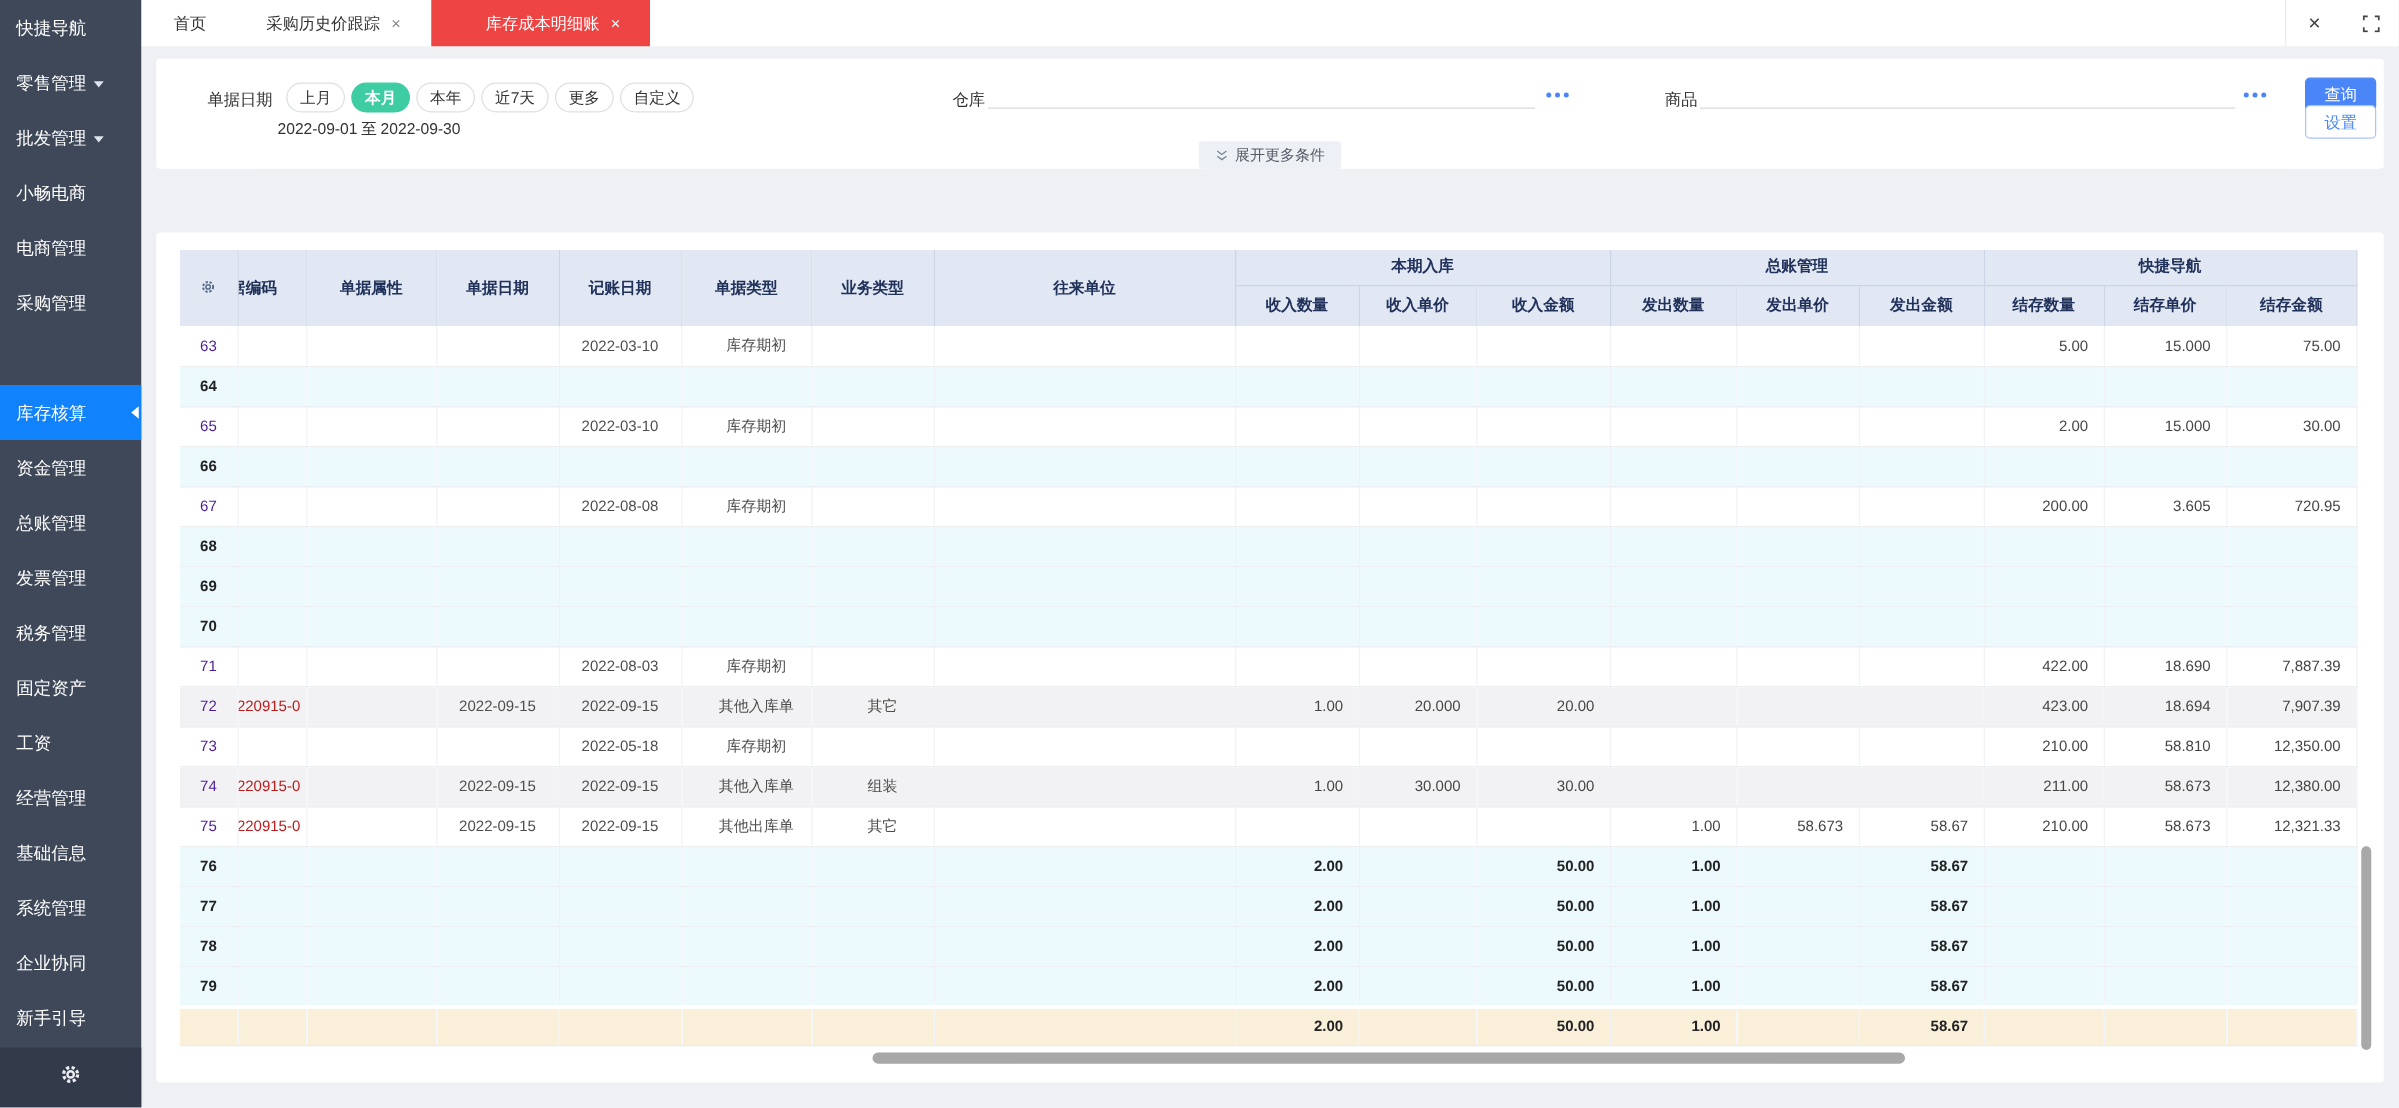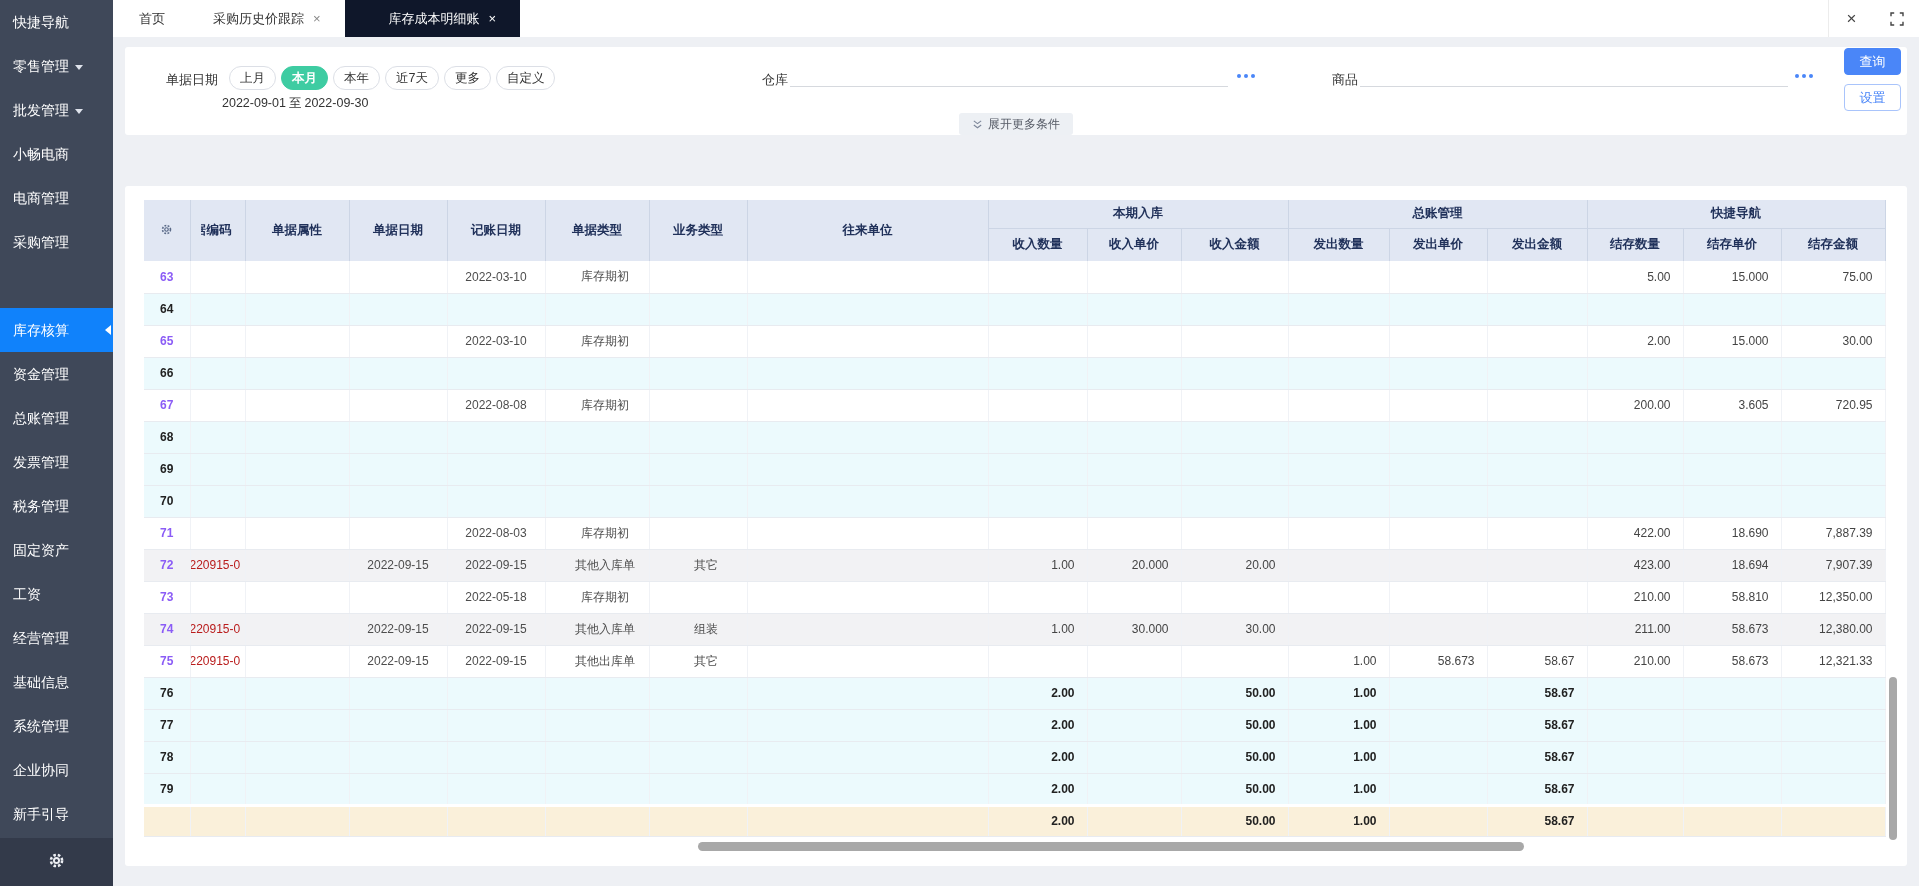--- a/index.html
+++ b/index.html
@@ -15,21 +15,21 @@
   .side-footer { position:absolute; left:0; right:0; bottom:0; height:48px; background:#333a4a; display:flex; align-items:center; justify-content:center; cursor:pointer; }
 
   
   .main { position:absolute; left:113px; top:0; right:0; bottom:0; background:#eef0f4; }
 
   
   .tabbar { position:relative; height:37px; background:#fff; display:flex; }
   .tabs { display:flex; height:37px; margin-left:2px; }
   .tab { height:37px; line-height:37px; padding:0 24px; font-size:13px; color:#333; cursor:pointer; white-space:nowrap; }
   .tab .tab-close { margin-left:9px; color:#888; font-size:13px; }
-  .tab.active { background:#0f172a; color:#fff;padding-left:44px; }
+  .tab.active { background:#ef4444; color:#fff;padding-left:44px; }
   .tab.active .tab-close { color:#fff; }
   .win-controls { position:absolute; right:0; top:0; height:37px; display:flex; border-left:1px solid #ececec; }
   .win-btn { width:45px; height:37px; display:flex; align-items:center; justify-content:center; cursor:pointer; color:#444; font-size:17px; }
 
   
   .titlebar { position:relative; height:43px; }
   .page-title { position:absolute; left:31px; top:10px; font-size:17px; font-weight:400; color:#333; }
   .title-actions { position:absolute; right:30px; top:12px; display:flex; align-items:center; font-size:13px; color:#333; }
   .action { display:flex; align-items:center; cursor:pointer; }
   .action svg { margin-right:5px; }
@@ -47,37 +47,37 @@
   .date-range span { margin-right:3px; }
   .lbl-wh { left:637px; top:24px; }
   .lbl-pd { left:1207px; top:24px; }
   .u-input { position:absolute; top:16px; height:24px; border:none; border-bottom:1px solid #d6d9de; outline:none; background:transparent; font-size:13px; color:#333; }
   .inp-wh { left:665px; width:438px; }
   .inp-pd { left:1235px; width:428px; }
   .dots-btn { position:absolute; top:27px; cursor:pointer; display:flex; }
   .dots-wh { left:1112px; }
   .dots-pd { left:1670px; }
   .dots-btn i { width:4px; height:4px; border-radius:50%; background:#4a86f8; margin-right:3px; }
-  .btn-query { position:absolute; left:1719px; top:1px; width:57px; height:27px; background:#4a86f8; color:#fff; border:1px solid #4a86f8; border-radius:4px; font-size:13px; cursor:pointer; }
+  .btn-query { position:absolute; left:1719px; top:15px; width:57px; height:27px; background:#4a86f8; color:#fff; border:1px solid #4a86f8; border-radius:4px; font-size:13px; cursor:pointer; }
   .btn-settings { position:absolute; left:1719px; top:37px; width:57px; height:27px; background:#fff; color:#4a86f8; border:1px solid #a9c4fb; border-radius:4px; font-size:13px; cursor:pointer; }
   .more-btn { position:absolute; left:50%; transform:translateX(-50%); bottom:0; height:22px; line-height:22px; padding:0 13px; background:#edf0f4; border-radius:3px; font-size:12px; color:#565b66; cursor:pointer; display:flex; align-items:center; }
   .more-btn svg { margin-right:5px; }
 
   
   .table-card { position:absolute; left:12px; right:12px; top:186px; height:680px; background:#fff; border-radius:3px; }
   table.grid { border-collapse:collapse; table-layout:fixed; width:1741px; margin:14px 0 0 19px; }
   .grid th { background:#e1e7f3; color:#20315a; font-size:12.5px; font-weight:700; border-right:1px solid #ccd5e5; text-align:center; vertical-align:middle; white-space:nowrap; overflow:hidden; }
   .grid tr.hr1 th { height:28px; }
   .grid th.th-group { border-bottom:1px solid #ccd5e5; }
   .grid tr.hr2 th { height:33px; }
-  .grid th.th-code { text-align:left; padding-left:10px; }
+  .grid th.th-code { text-align:left; padding-left:0; }
   .clip-prefix { display:inline-block; width:6px; overflow:hidden; vertical-align:bottom; }
   .clip-prefix i { font-style:normal; display:inline-block; margin-left:-7px; }
   .grid td { height:32px; font-size:12px; color:#4d4d4d; border-bottom:1px solid #e8ebf0; border-right:1px solid #f0f2f6; white-space:nowrap; overflow:hidden; background:#fff; }
-  .grid td.row-num { text-align:center; color:#8b5cf6;font-weight:bold; }
+  .grid td.row-num { text-align:center; color:#4c1d95; }
   .grid td.a-c { text-align:center;margin-left:35px; }
   .grid td.a-l { text-align:center; padding-left:16px; }
   .grid td.val { text-align:right; padding-right:12px; color:#444; }
   .grid td.cell-code { padding:0; }
   .code-link { color:#b91c1c; display:inline-block; margin-left:-1px; cursor:pointer; }
   .grid tr.cyan td { background:#ecfafd; }
   .grid tr.cyan td.row-num, .grid tr.cyan td.val { font-weight:700; color:#222; }
   .grid tr.gray td { background:#f2f2f4; }
   .grid tr.total td { background:#faf0da; border-top:3px solid #fff; font-weight:700; color:#222; height:31px; }
   .vthumb { position:absolute; right:10px; top:491px; width:8px; height:163px; background:#a8a8a8; border-radius:4px; cursor:pointer; }

